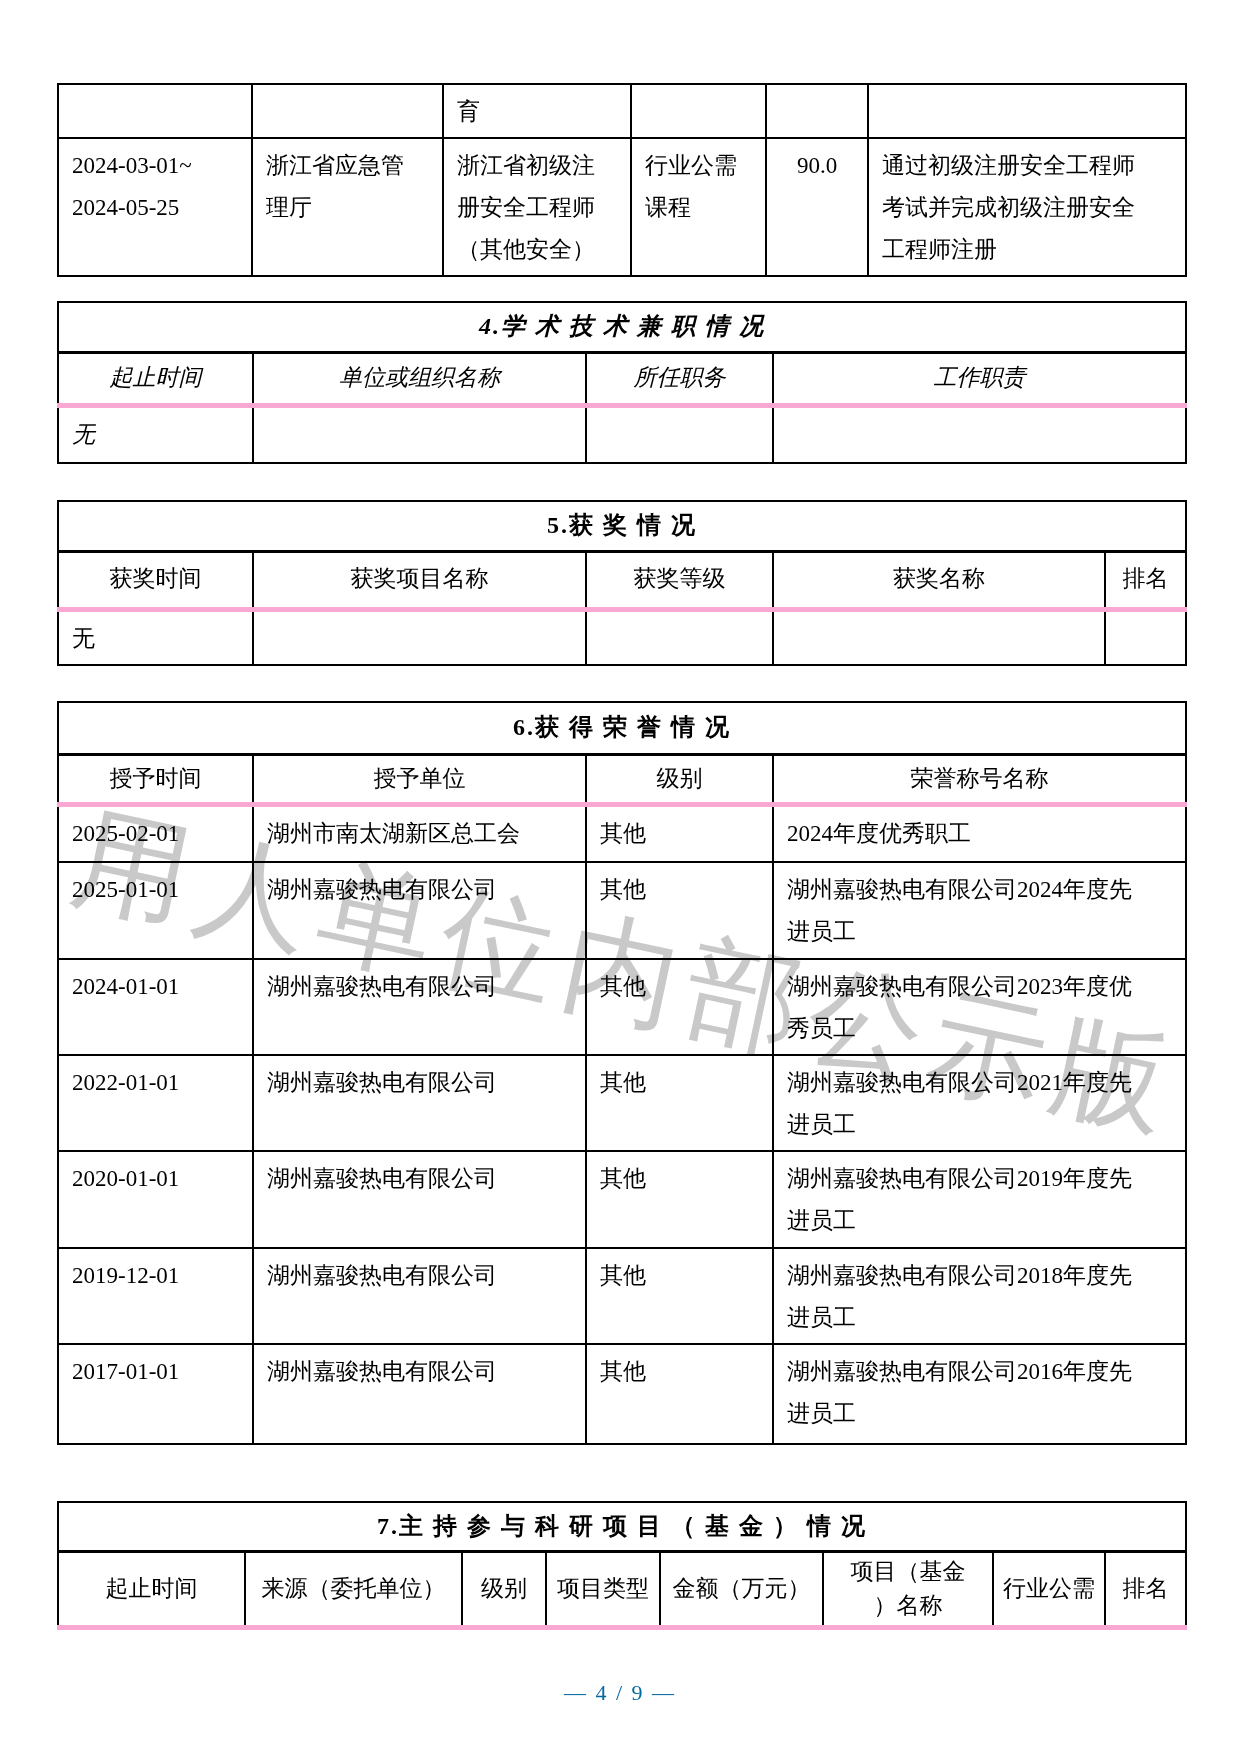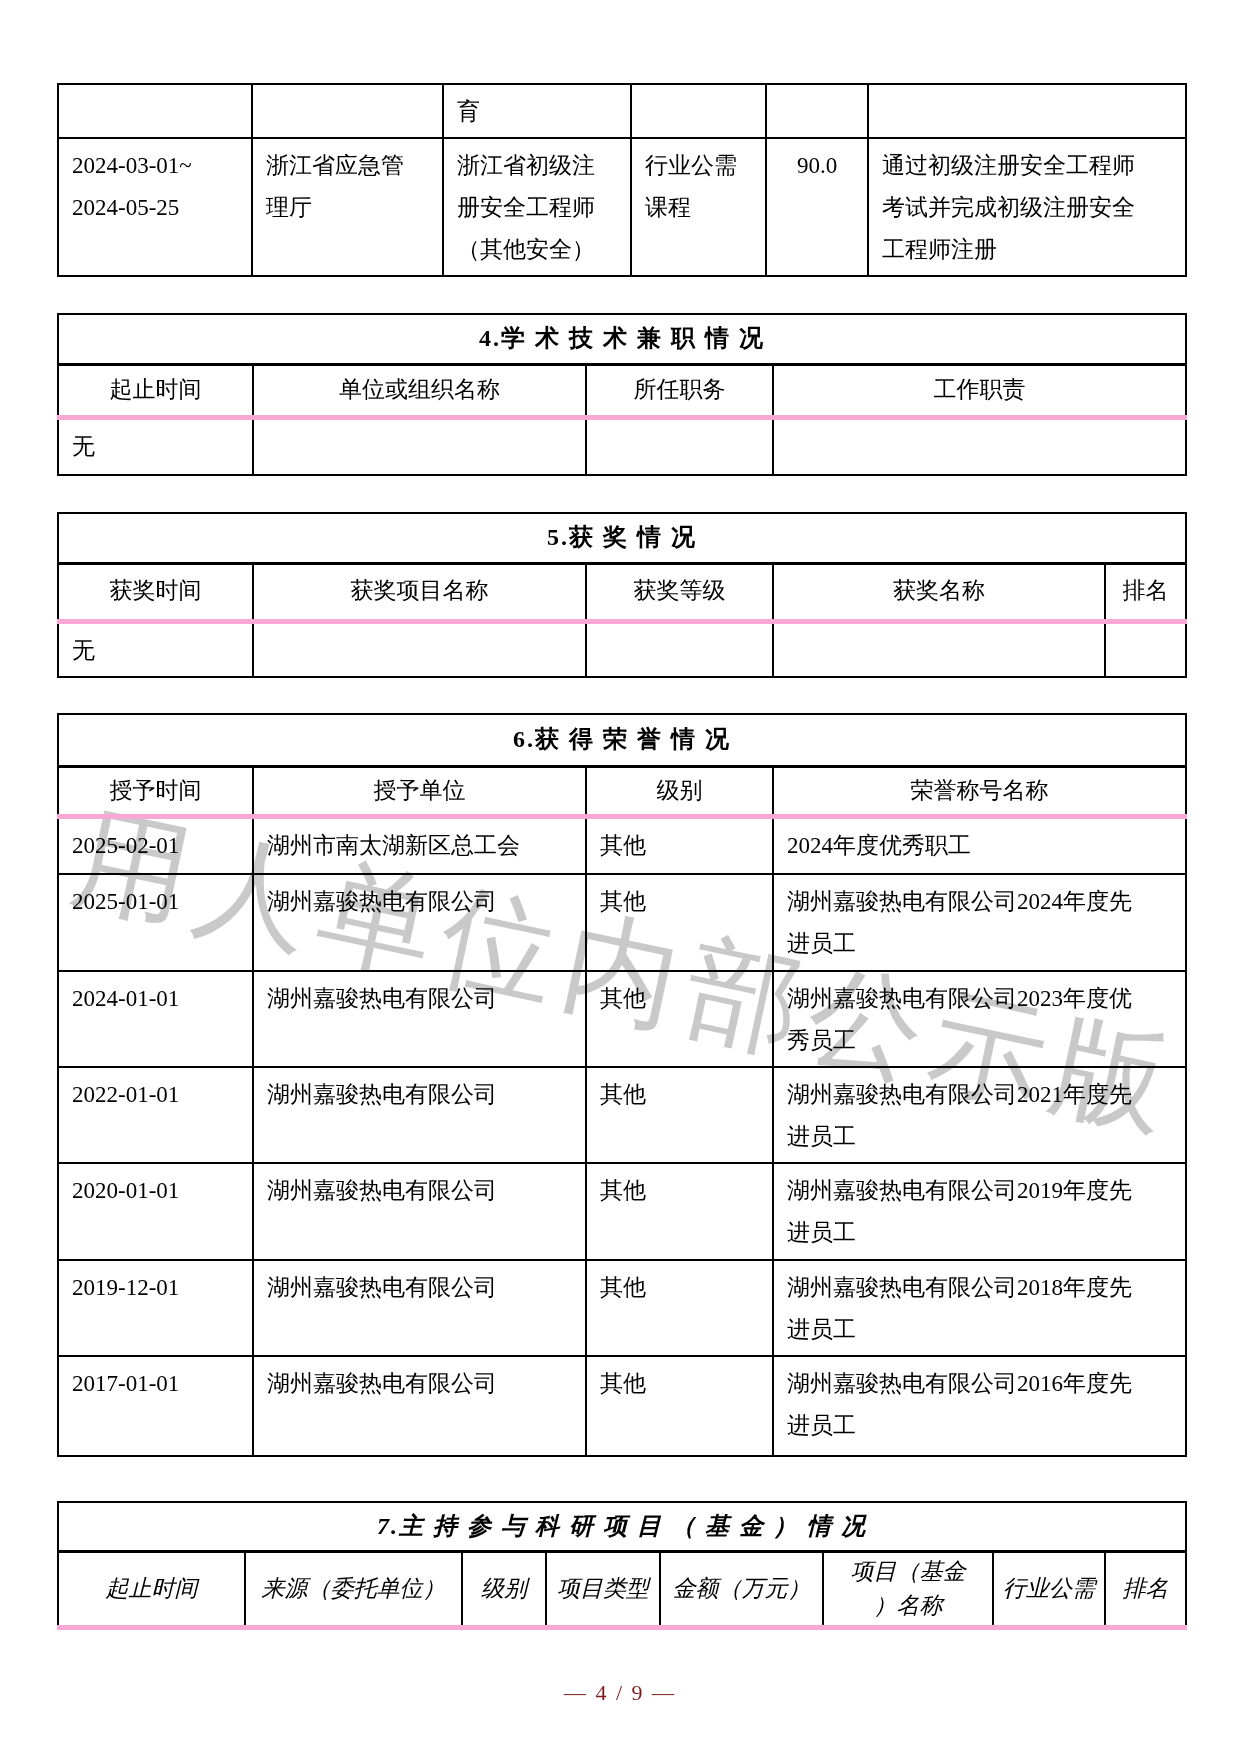--- a/index.html
+++ b/index.html
@@ -58,31 +58,31 @@
     text-align:center;
     vertical-align:middle;
     padding:2px 0;
     line-height:1.4;
     border-bottom:5px solid #f9a8d4;
   }
   .ln{display:block;}
   .hdr .ln{line-height:34px;}
   .cell-center{text-align:center;}
   .t-cont{margin-top:83px;}
-  .t-s4{margin-top:36px;}
+  .t-s4{margin-top:24px;font-style:italic;}
   .t-s5{margin-top:36px;}
   .t-s6{margin-top:35px;}
-  .t-s7{margin-top:44px;font-style:italic;}
+  .t-s7{margin-top:56px;}
   .footer{
     position:absolute;
     left:0;right:0;
     top:1680px;
     text-align:center;
     font-size:22px;
-    color:#7f1d1d;
+    color:#0369a1;
     z-index:1;
     letter-spacing:2px;
   }
 </style>
 </head>
 <body>
 
 <div class="watermark">用人单位内部公示版</div>
 
 <div class="content">

